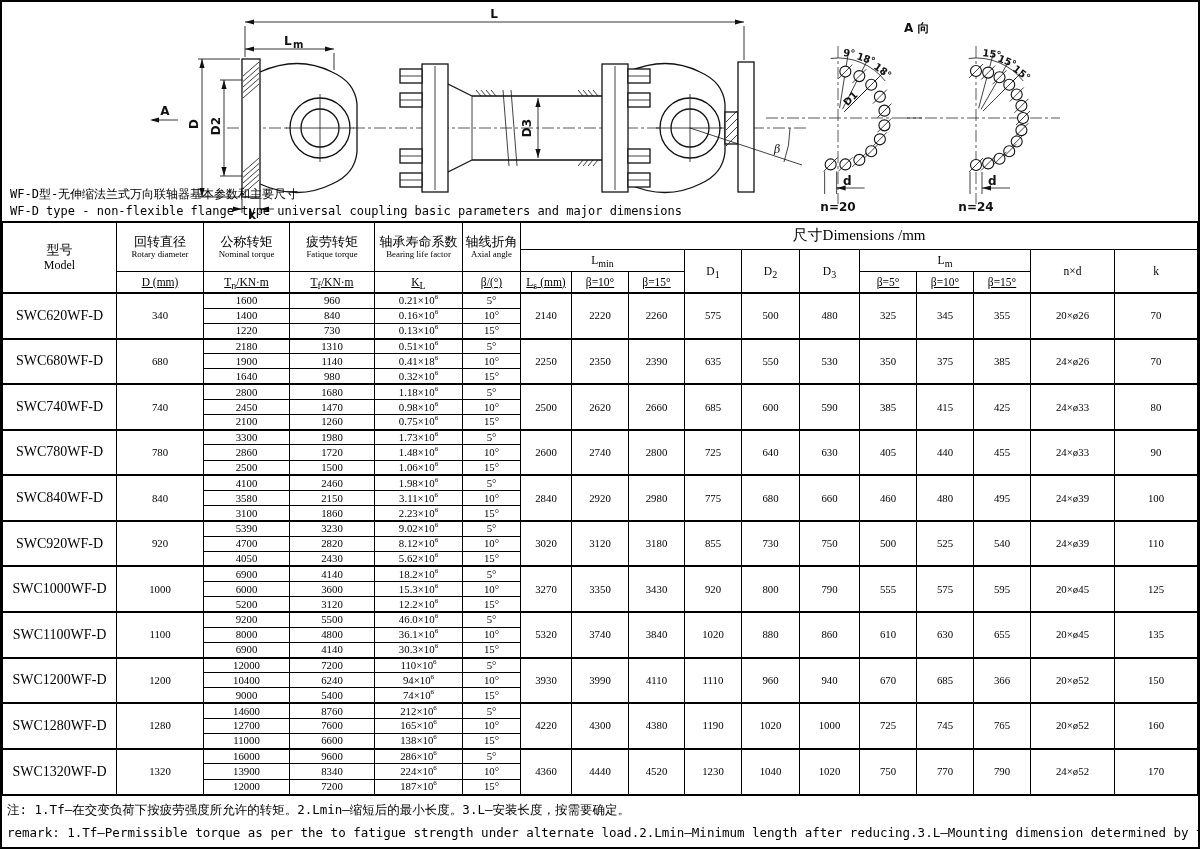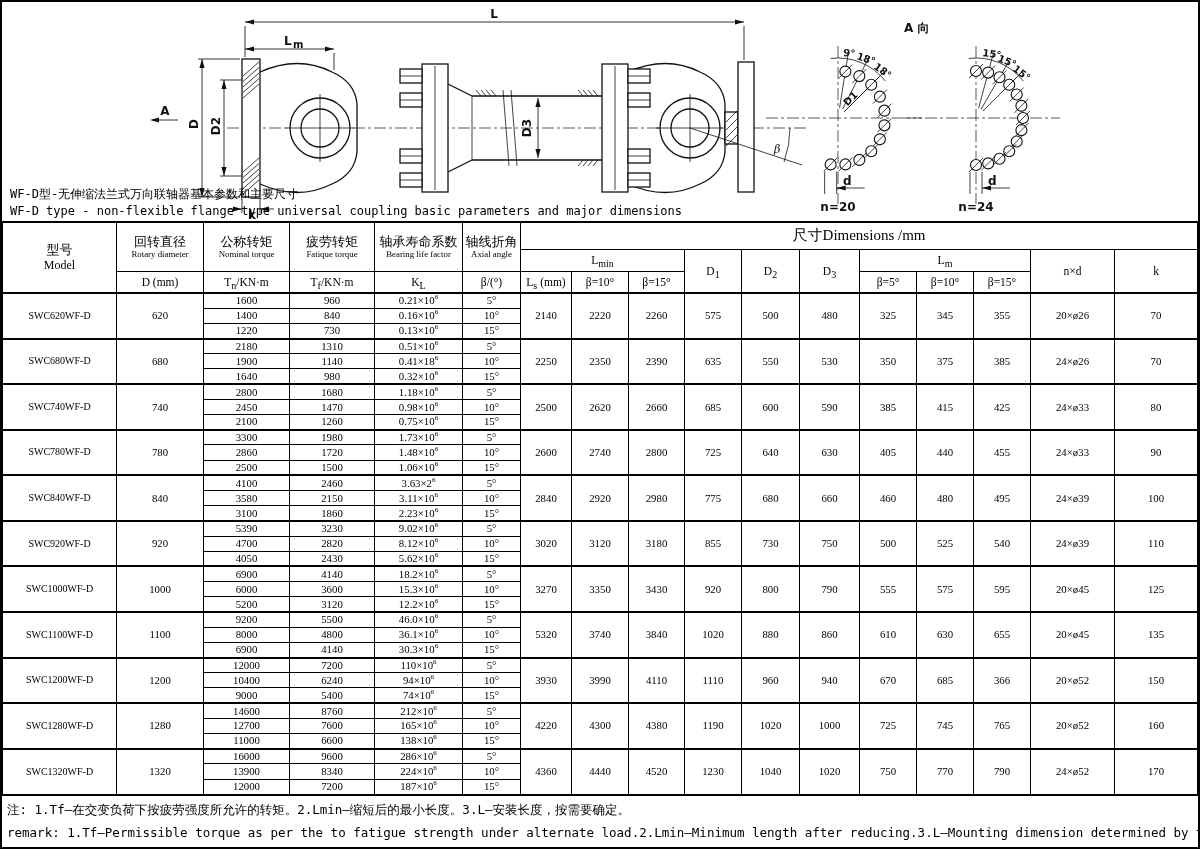--- a/index.html
+++ b/index.html
@@ -15,31 +15,31 @@
   svg .cl{stroke:#111;stroke-width:0.7;stroke-dasharray:12 3 3 3;fill:none;}
   svg .dim{stroke:#111;stroke-width:0.85;fill:none;}
   svg text.dl{font:bold 12px "DejaVu Sans",sans-serif;fill:#111;}
   svg text.sm{font:bold 10px "DejaVu Sans",sans-serif;fill:#111;}
   svg text.it{font:italic 11px "DejaVu Serif",serif;fill:#111;}
   
   table{border-collapse:collapse;table-layout:fixed;width:1195px;}
   th,td{border:1.4px solid #000;text-align:center;vertical-align:middle;padding:0;overflow:hidden;white-space:nowrap;font-weight:normal;}
   thead tr.h1 th{border-top:2.2px solid #000;}
   thead tr.h3 th{border-bottom:2px solid #000;}
-  tr.h1{height:27px;} tr.h2{height:22px;} tr.h3{height:22px;}
+  tr.h1{height:27px;} tr.h2{height:22px;} tr.h3{height:22px;text-decoration:underline;}
   .h-zh{font-size:13px;line-height:1.25;}
   .h-en{font-size:9px;line-height:1.1;transform:scale(0.98);}
   .h-en2{font-size:12px;line-height:1.3;}
   .dims span{font-size:15px;}
   tr.h2 th,tr.h3 th{font-size:11.5px;}
   sub{font-size:10px;line-height:0;margin-top:34px;}
   sup{font-size:7px;line-height:0;}
   tbody tr{height:15.2px;}
   tbody td{font-size:10.8px;line-height:1;}
-  tbody td.mdl{font-size:10px;}
+  tbody td.mdl{font-size:14px;}
   tbody tr.gf td{border-top:2.1px solid #000;}
   
   .remarks{border-top:0.6px solid #000;padding:2px 5px 0 5px;font-family:"DejaVu Sans Mono",monospace;font-size:12.5px;line-height:1.85;white-space:nowrap;}
 </style>
 </head>
 <body>
 
 <div class="sheet">
 
   <div class="draw">
@@ -332,21 +332,21 @@
         <th><span>β=10°</span></th>
         <th><span>β=15°</span></th>
         <th><span>β=5°</span></th>
         <th><span>β=10°</span></th>
         <th><span>β=15°</span></th>
       </tr>
     </thead>
     <tbody id="tb">
         <tr class="gf">
           <td rowspan="3" class="mdl"><span>SWC620WF-D</span></td>
-          <td rowspan="3"><span>620</span></td>
+          <td rowspan="3"><span>340</span></td>
           <td><span>1600</span></td>
           <td><span>960</span></td>
           <td><span>0.21×10</span><sup>6</sup></td>
           <td><span>5°</span></td>
           <td rowspan="3"><span>2140</span></td>
           <td rowspan="3"><span>2220</span></td>
           <td rowspan="3"><span>2260</span></td>
           <td rowspan="3"><span>575</span></td>
           <td rowspan="3"><span>500</span></td>
           <td rowspan="3"><span>480</span></td>
@@ -459,21 +459,21 @@
           <td><span>2500</span></td>
           <td><span>1500</span></td>
           <td><span>1.06×10</span><sup>6</sup></td>
           <td><span>15°</span></td>
         </tr>
         <tr class="gf">
           <td rowspan="3" class="mdl"><span>SWC840WF-D</span></td>
           <td rowspan="3"><span>840</span></td>
           <td><span>4100</span></td>
           <td><span>2460</span></td>
-          <td><span>3.63×2</span><sup>6</sup></td>
+          <td><span>1.98×10</span><sup>6</sup></td>
           <td><span>5°</span></td>
           <td rowspan="3"><span>2840</span></td>
           <td rowspan="3"><span>2920</span></td>
           <td rowspan="3"><span>2980</span></td>
           <td rowspan="3"><span>775</span></td>
           <td rowspan="3"><span>680</span></td>
           <td rowspan="3"><span>660</span></td>
           <td rowspan="3"><span>460</span></td>
           <td rowspan="3"><span>480</span></td>
           <td rowspan="3"><span>495</span></td>

